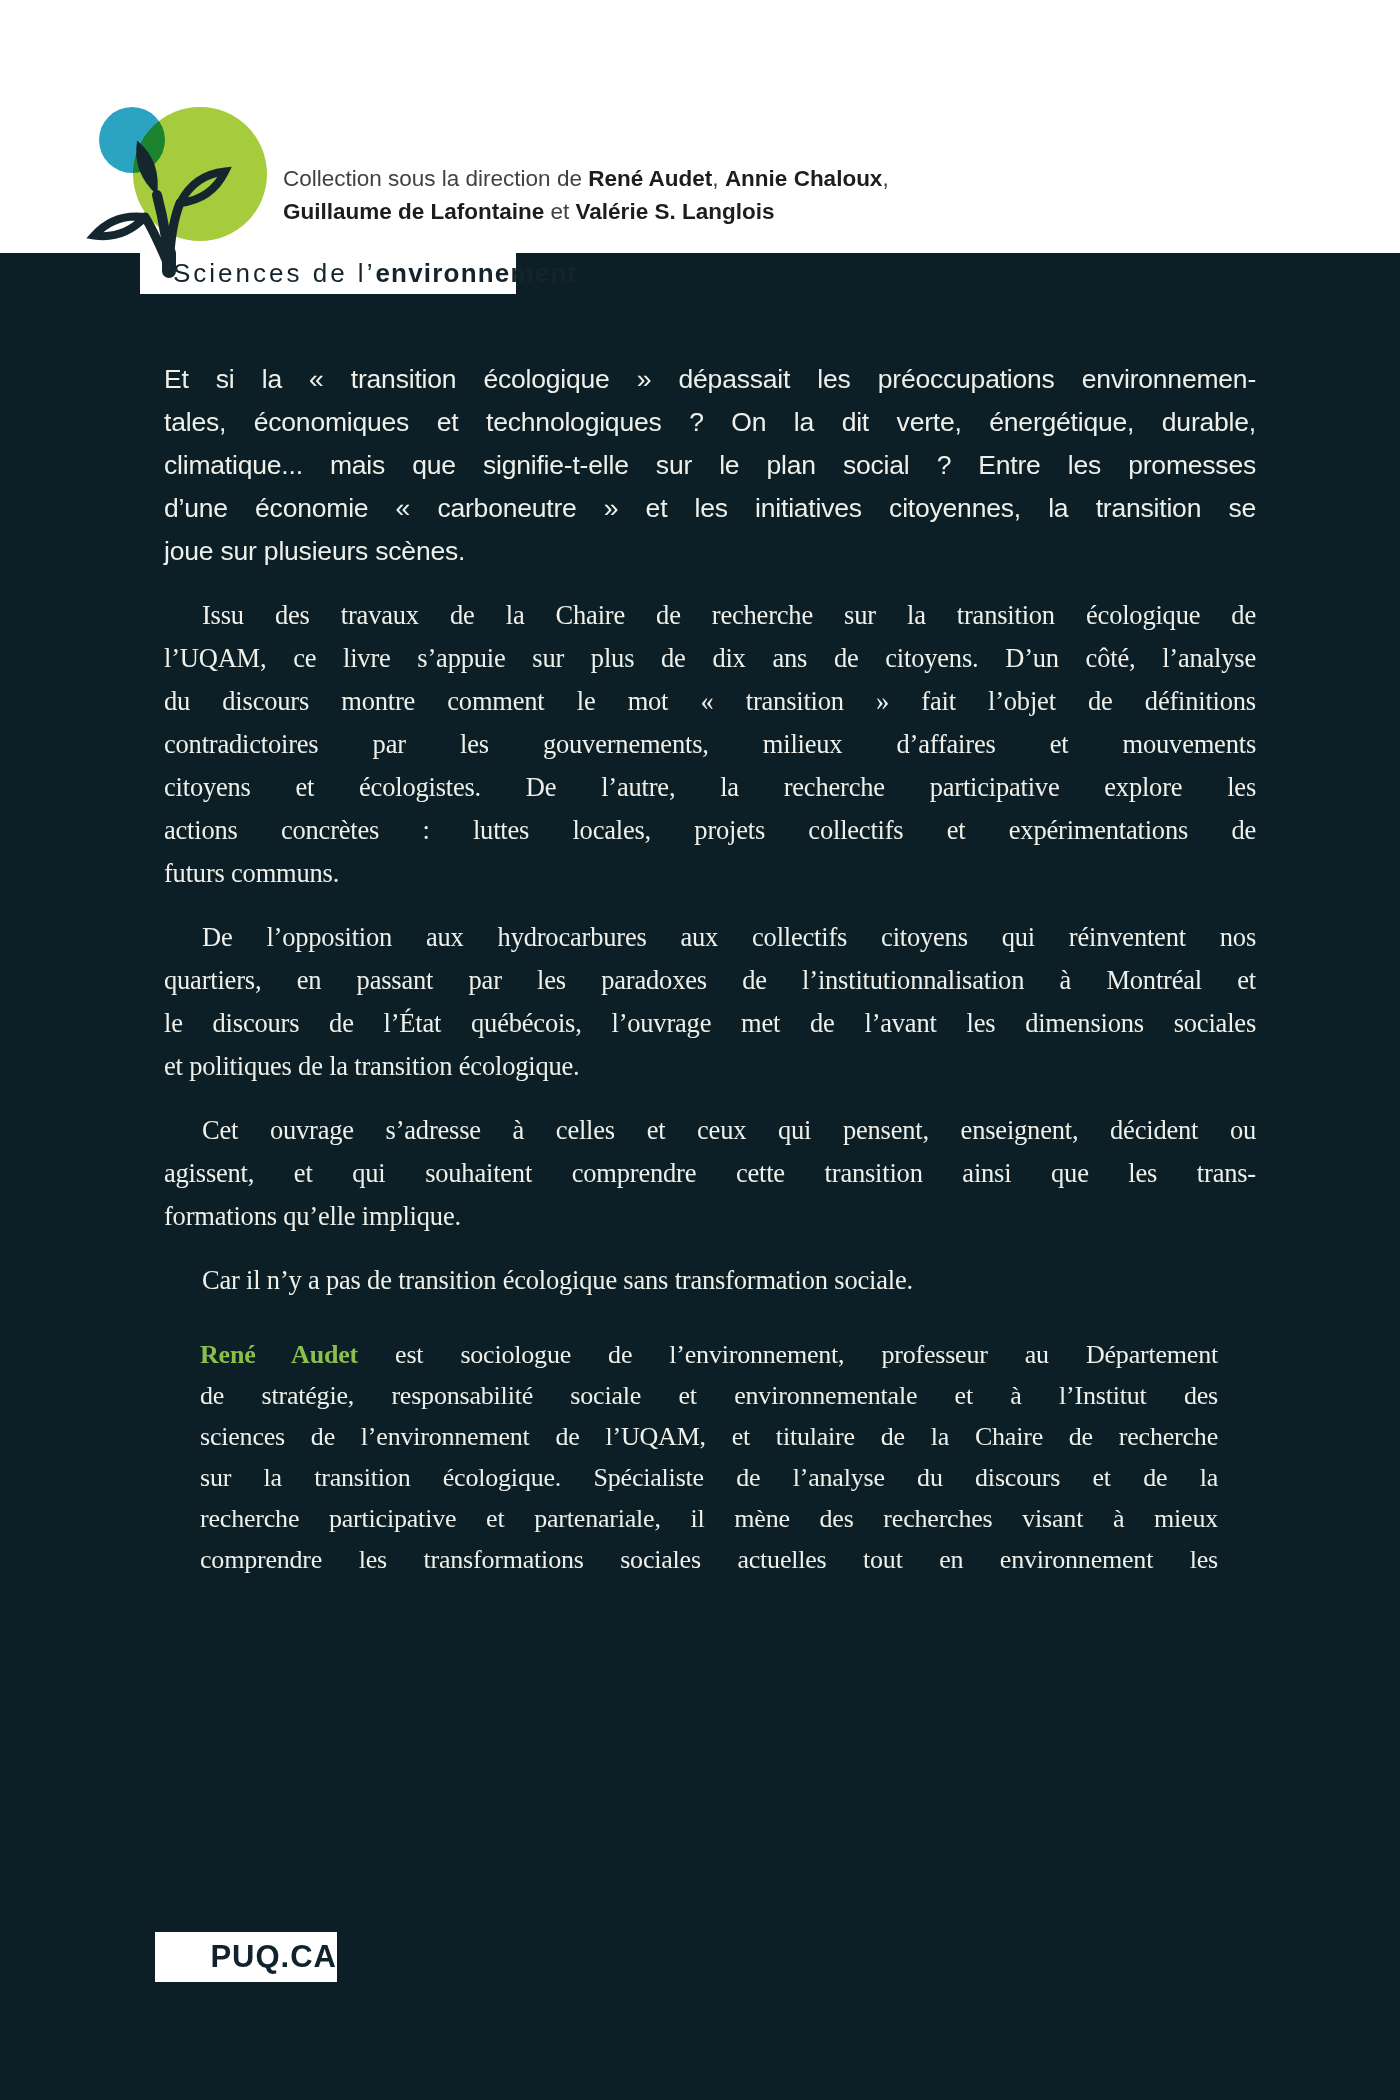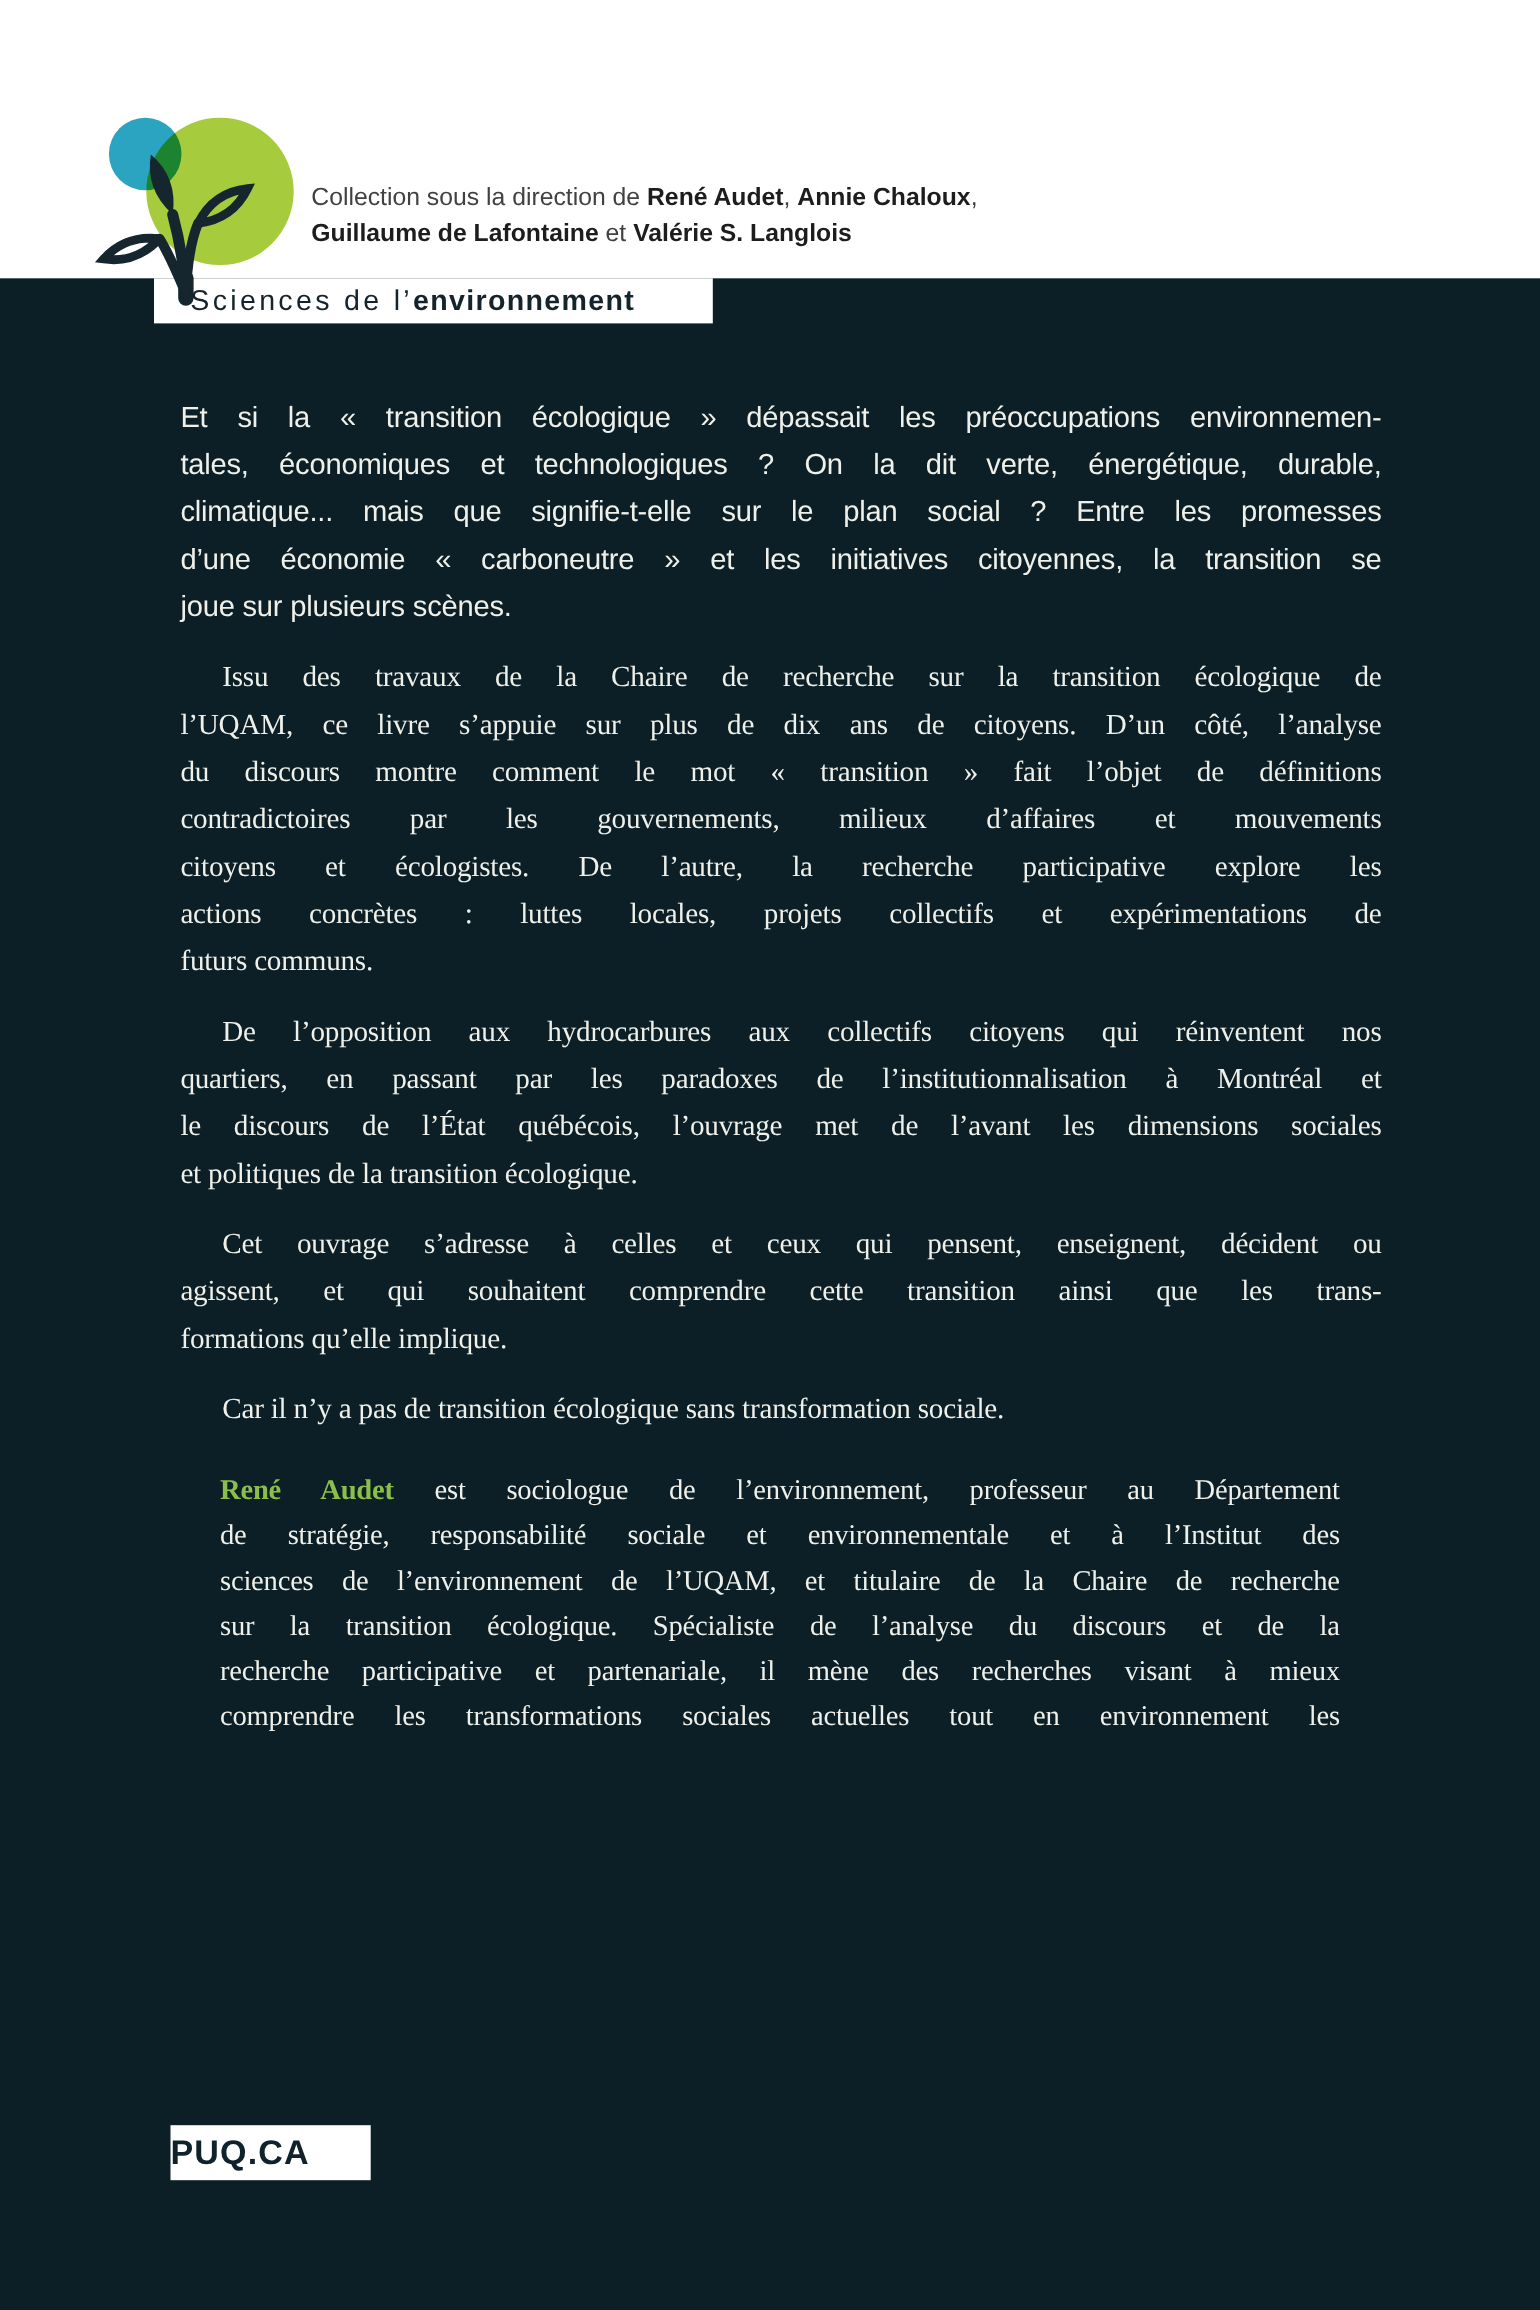--- a/index.html
+++ b/index.html
@@ -6,42 +6,42 @@
   .page{
     position:relative;width:1400px;height:2100px;overflow:hidden;
     background:var(--page_bg,#0c1f27);
     font-family:"Liberation Sans","DejaVu Sans",sans-serif;
   }
   .header{position:absolute;left:0;top:0;width:1400px;height:253px;background:var(--white,#fff);}
   .logo{position:absolute;left:75px;top:95px;z-index:3;}
   .collection{position:absolute;left:283px;top:162px;font-size:22.5px;line-height:33px;color:#414141;}
   .collection .b{font-weight:bold;color:#1d1d1d;}
   .series-band{
-    position:absolute;left:140px;top:253px;width:508px;height:41px;z-index:2;
+    position:absolute;left:140px;top:253px;width:376px;height:41px;z-index:2;
     background:var(--white,#fff);color:var(--band_text,#15242c);
     font-size:26px;line-height:41px;padding-left:33px;box-sizing:border-box;
     letter-spacing:3px;white-space:nowrap;
   }
   .series-band .b{font-weight:bold;letter-spacing:1.2px;}
   .content{
     position:absolute;left:164px;top:358px;width:1092px;
     color:var(--text,#eef0e9);font-size:26.5px;letter-spacing:-0.2px;
   }
   .para{margin:0;}
   .para + .para{margin-top:21px;font-family:Liberation Serif, serif;}
   .para.inset{margin-top:32px;margin-left:36px;margin-right:38px;font-size:26px;}
   .line{line-height:43px;text-align:justify;text-align-last:justify;}
   .para.inset .line{line-height:41px;}
   .line.last{text-align-last:left;}
   .line.indent{text-indent:38px;}
   .author{color:var(--accent_green,#8cbf4a);font-weight:bold;}
   .puq-badge{
     position:absolute;left:155px;top:1932px;width:182px;height:50px;
     background:var(--white,#fff);color:#10222b;
-    display:flex;align-items:center;justify-content:flex-start;
+    display:flex;align-items:center;justify-content:flex-end;
     font-weight:bold;font-size:31px;letter-spacing:1px;
   }
 </style>
 </head>
 <body>
 
 <div class="page">
 
   <div class="header">
     <svg class="logo" width="200" height="185" viewBox="0 0 200 185" aria-hidden="true">

